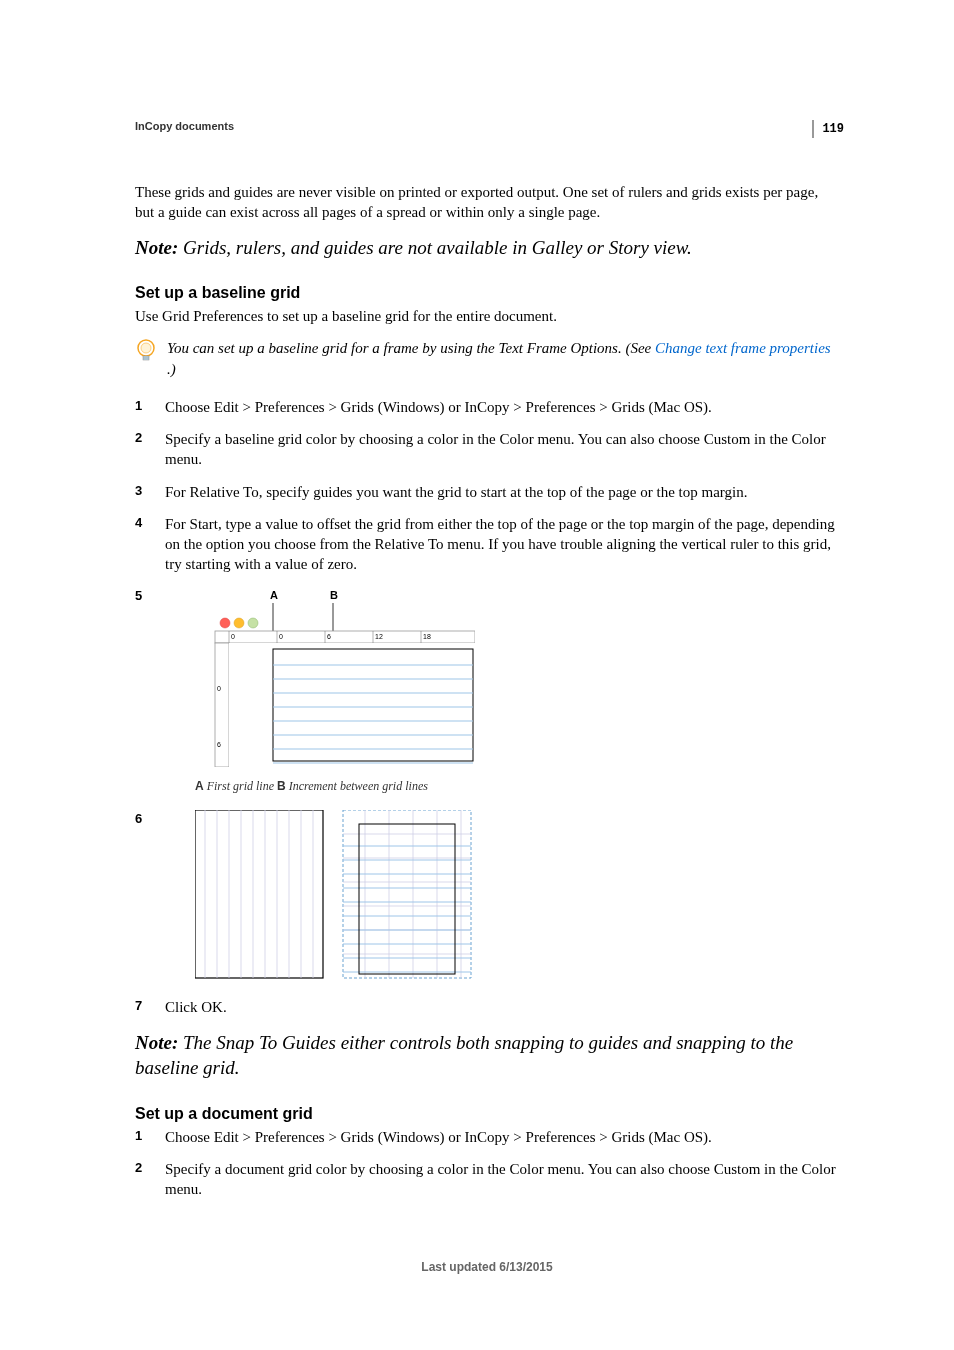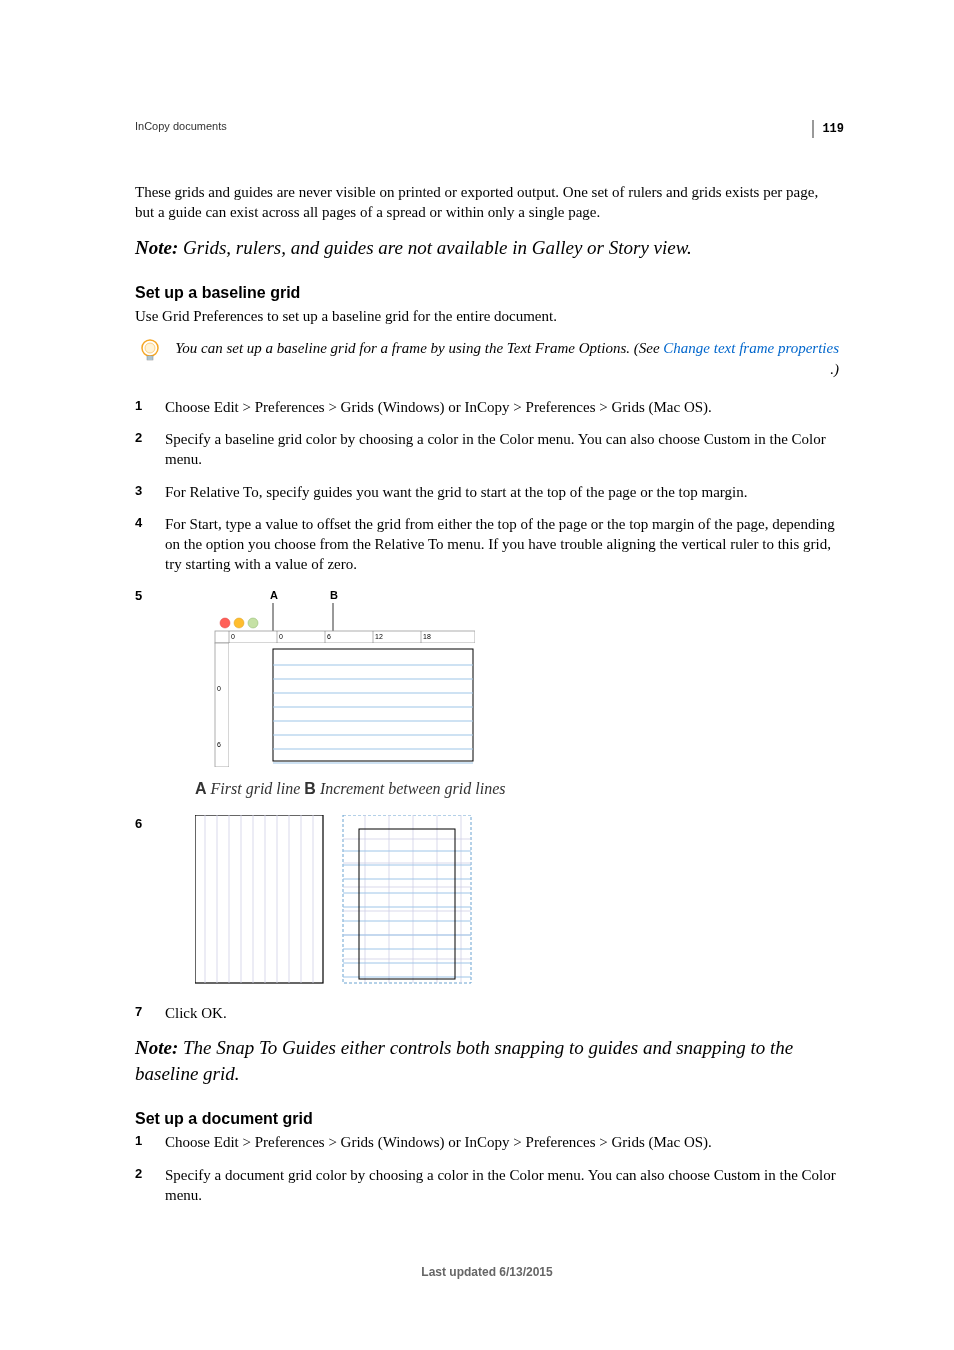--- a/index.html
+++ b/index.html
@@ -21,21 +21,21 @@
     font-weight: bold;
     font-size: 12px;
     border-left: 2px solid #999;
     padding-left: 8px;
     padding-top: 2px;
     padding-bottom: 2px;
   }
   .chapter-header {
     font-family: "Myriad Pro", Arial, sans-serif;
     font-size: 11px;
-    font-weight: normal;
+    font-weight: bold;
     margin-bottom: 50px;
     color: #333;
   }
   .body-text {
     font-size: 15px;
     line-height: 1.35;
     margin: 0 0 10px 0;
   }
   .note {
     font-size: 19px;
@@ -52,21 +52,20 @@
   .h2 {
     font-family: "Myriad Pro", Arial, sans-serif;
     font-size: 16px;
     font-weight: bold;
     margin: 24px 0 4px 0;
   }
   .tip-row {
     display: flex;
     align-items: flex-start;
     margin: 12px 0 18px 0;
-    text-align: right;
   }
   .tip-icon {
     flex: 0 0 26px;
     height: 26px;
     margin-right: 6px;
   }
   .tip-text {
     font-style: italic;
     font-size: 15px;
     line-height: 1.35;
@@ -95,21 +94,21 @@
     left: 0;
     top: 0;
     font-family: "Myriad Pro", Arial, sans-serif;
     font-weight: bold;
     font-size: 13px;
   }
   .figure {
     margin: 10px 0 6px 30px;
   }
   .figure-caption {
-    font-size: 16px;
+    font-size: 12px;
     font-style: italic;
     margin: 6px 0 16px 30px;
     color: #333;
   }
   .figure-caption .letter {
     font-weight: bold;
     font-style: normal;
     font-family: "Myriad Pro", Arial, sans-serif;
   }
   .footer {

